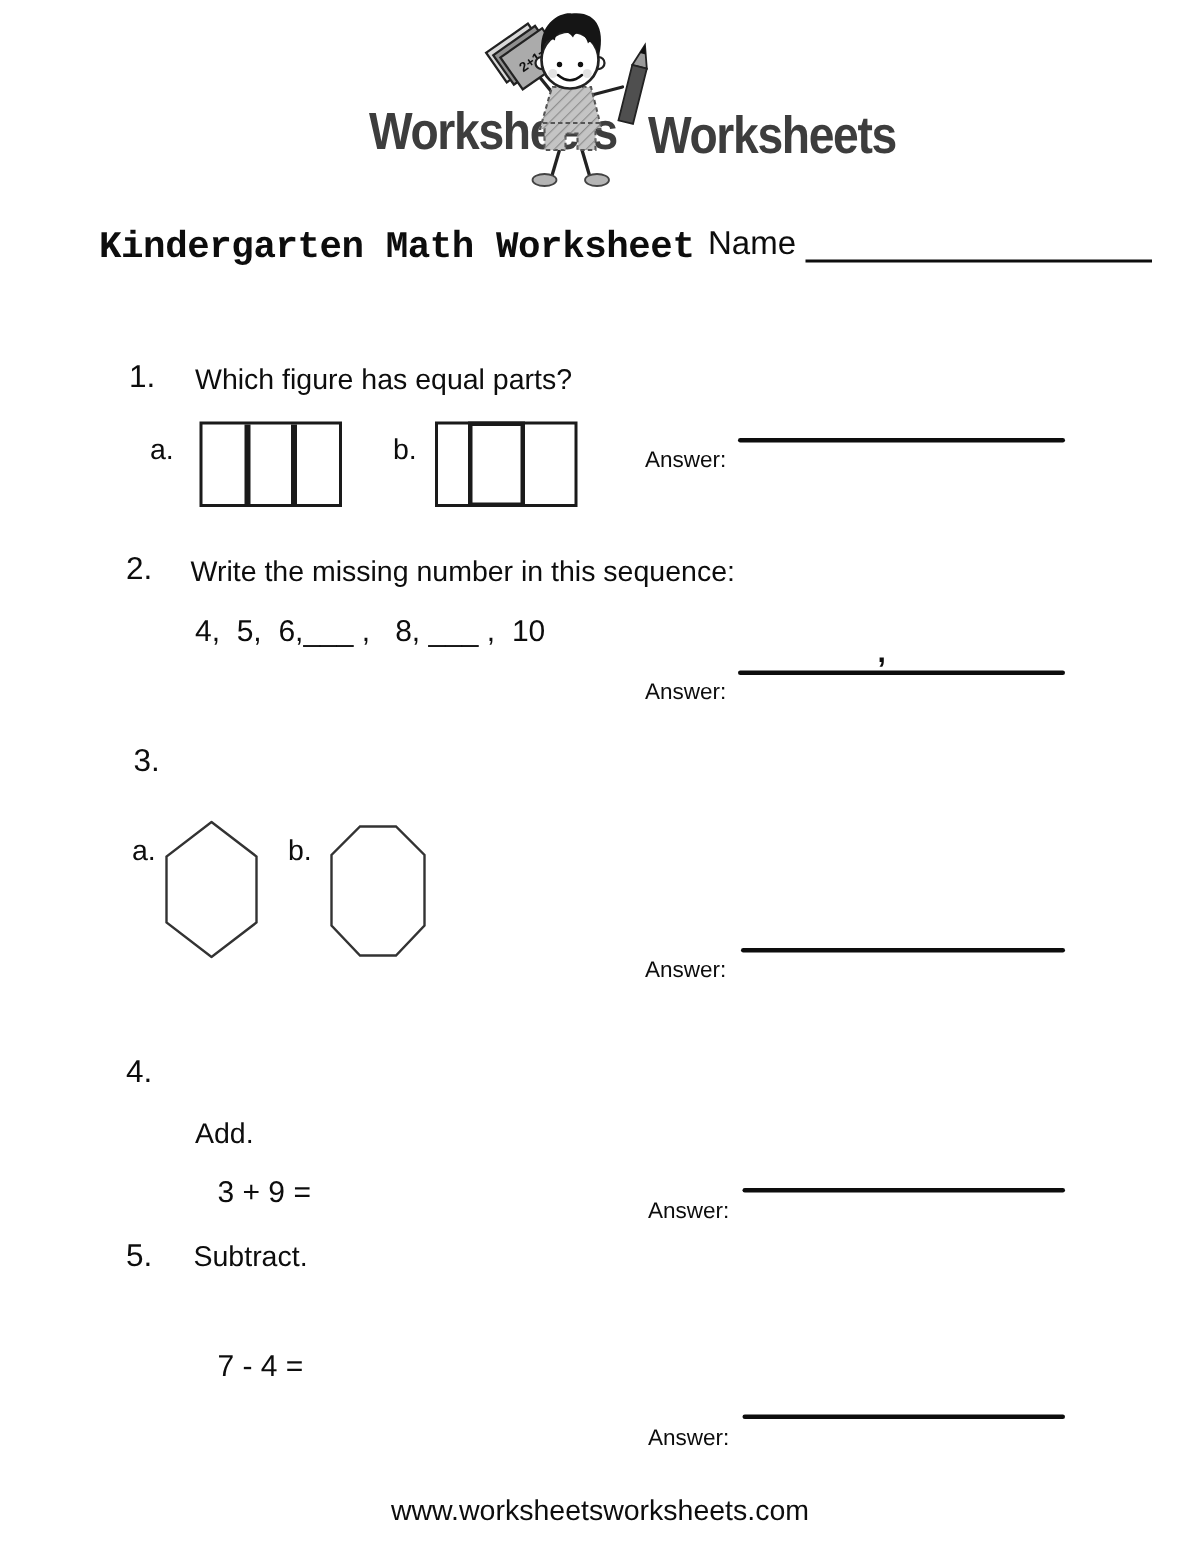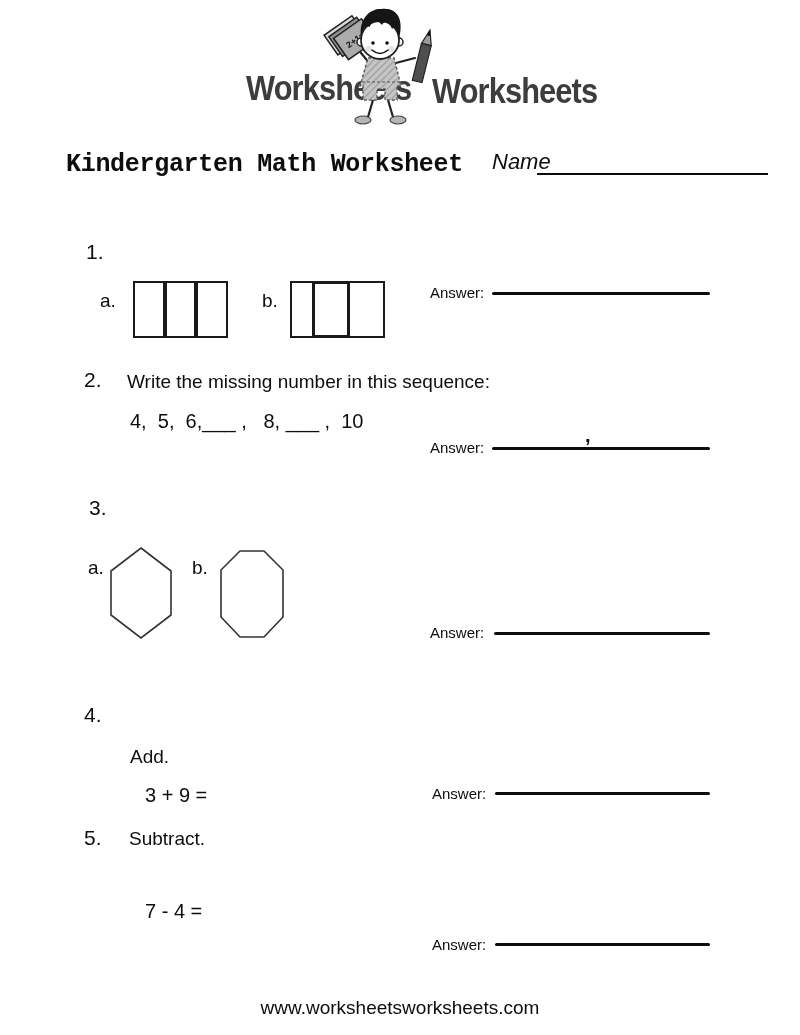--- a/index.html
+++ b/index.html
@@ -22,21 +22,21 @@
   .name-line { border-bottom:2px solid #0d0d0d; }
   .subtitle { font-size:19px; color:#0d0d0d; }
 
   
   .qnum { font-size:21px; color:#0d0d0d; }
   .qtext { font-size:19px; color:#0d0d0d; }
   .opt-label { font-size:19px; color:#0d0d0d; }
   .seq { font-size:20px; white-space:pre; color:#0d0d0d; }
   .expr { font-size:20px; color:#0d0d0d;margin-top:31px; }
 
-  .answer-label { font-size:15px; color:#0d0d0d; }
+  .answer-label { font-size:15px; color:#0d0d0d;margin-top:14px; }
   .answer-line { height:3px; background:#0d0d0d; border-radius:2px; }
   .answer-comma { font-size:20px; font-weight:bold; color:#0d0d0d; }
 
   
   .fig-a {
     width:95px; height:57px; border:2px solid #1a1a1a; display:flex;
   }
   .fig-a .cell { flex:1; }
   .fig-a .bar { width:4px; background:#1a1a1a; }
   .fig-b {
@@ -98,25 +98,26 @@
 
     <circle cx="55" cy="41" r="1.8" fill="#111"></circle>
     <circle cx="69" cy="41" r="1.8" fill="#111"></circle>
     <circle cx="50.5" cy="47" r="3" fill="#e3e3e3"></circle>
     <circle cx="73.5" cy="47" r="3" fill="#e3e3e3"></circle>
     <path d="M54,48 Q62,55 70,48" fill="none" stroke="#111" stroke-width="1.6" stroke-linecap="round"></path>
   </svg>
 
   <div class="abs title" style="left:66px; top:150px;font-family:Liberation Mono, monospace;">Kindergarten Math Worksheet</div>
 
-  <div class="abs name-label" style="left:492px; top:149px;font-style:italic;">Name</div>
+  <div class="abs name-label" style="left:472px; top:149px;">Name</div>
   <div class="abs name-line" style="left:537px; top:152px; width:231px; height:23px;"></div>
 
 
   <div class="abs qnum" style="left:86px; top:240px;">1.</div>
+  <div class="abs qtext" style="left:130px; top:243px;">Which figure has equal parts?</div>
 
   <div class="abs opt-label" style="left:100px; top:290px;">a.</div>
   <div class="abs fig-a" style="left:133px; top:281px;">
     <div class="cell"></div>
       <div class="bar"></div>
       <div class="cell"></div>
       <div class="bar"></div>
       <div class="cell"></div>
   </div>
 

